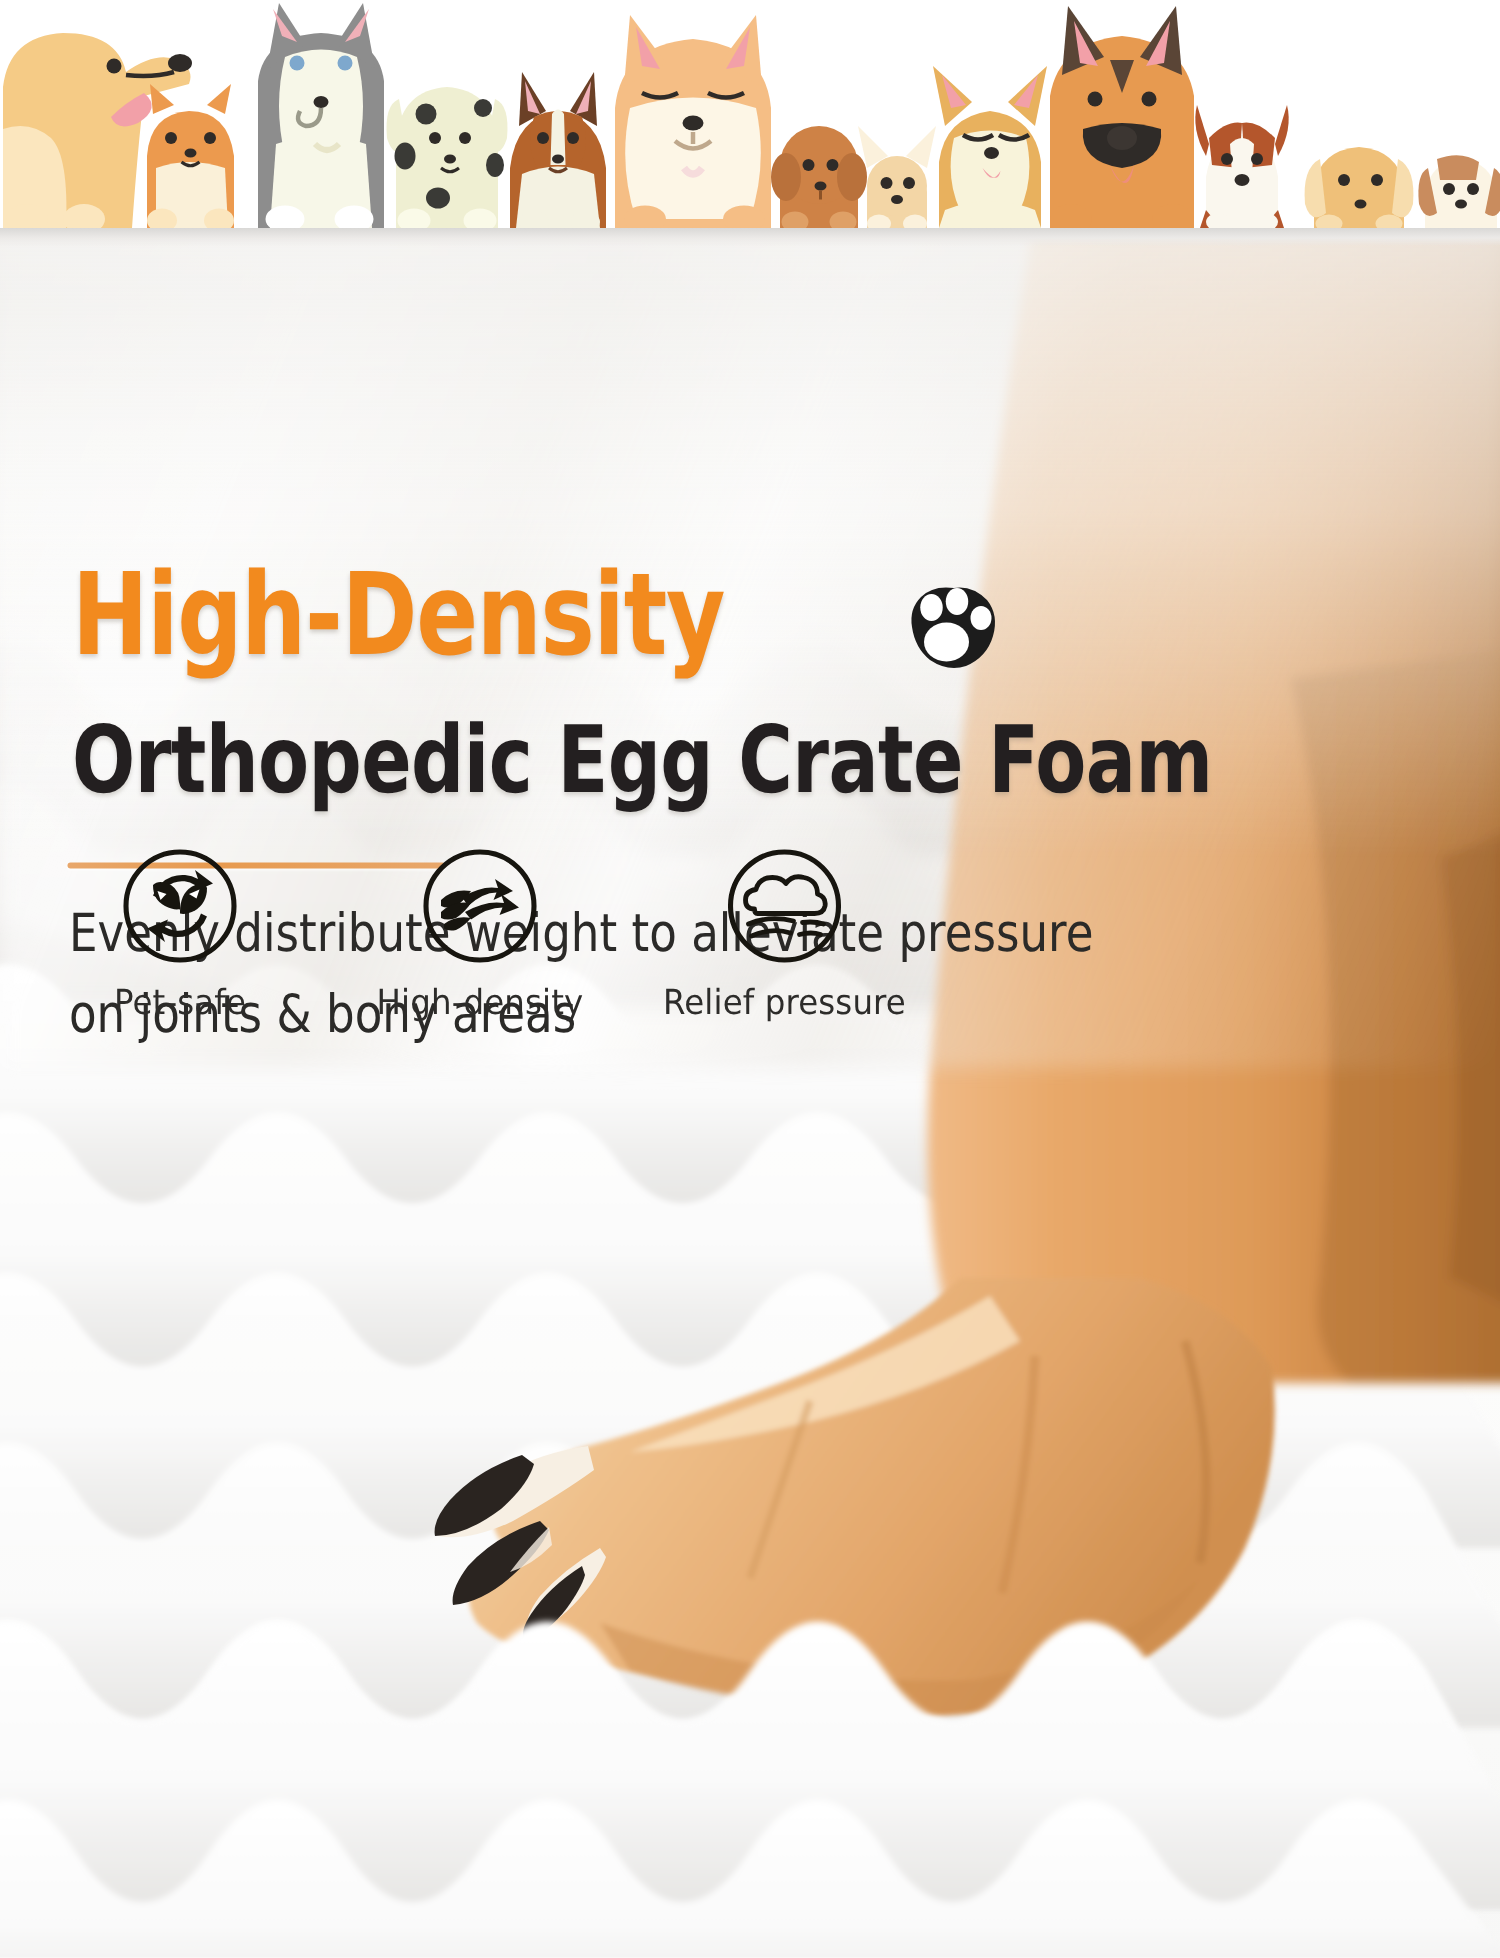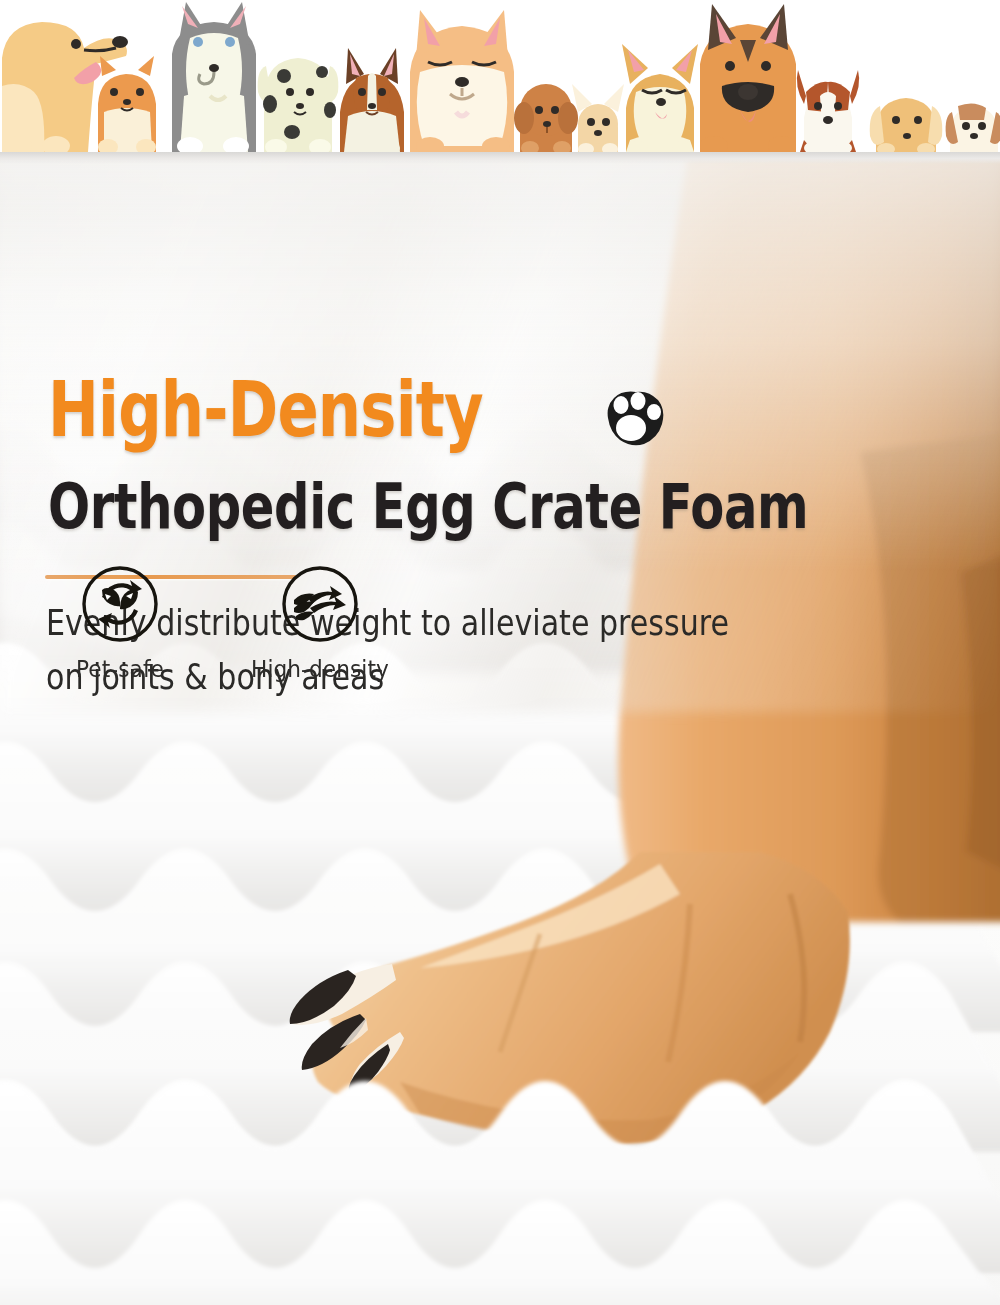--- a/index.html
+++ b/index.html
@@ -467,14 +467,29 @@
         <path d="M14 36 Q22 28 34 30 Q30 36 24 40 Q18 42 14 40 Z" fill="#17150F"></path>
         <path d="M14 44 Q22 36 34 38 Q30 44 24 48 Q18 50 14 48 Z" fill="#17150F"></path>
         <path d="M16 52 Q24 46 34 48 Q30 53 24 56 Q19 57 16 55 Z" fill="#17150F"></path>
         <path d="M28 34 Q42 26 52 28 L50 22 L62 30 L49 36 L51 31 Q42 31 32 40 Z" fill="#17150F"></path>
         <path d="M30 44 Q44 36 56 38 L54 32 L66 41 L53 46 L55 41 Q45 41 34 49 Z" fill="#17150F"></path>
       </svg>
     </div>
     <div class="flabel">High-density</div>
   </div>
 
+  <div class="feature" id="feat-2">
+    <div class="ring">
+      <svg width="80" height="80" viewBox="0 0 80 80">
+        <circle cx="40" cy="40" r="36" fill="none" stroke="#17150F" stroke-width="3.4"></circle>
+        <path d="M20 42 Q14 42 14 36 Q14 30 21 29 Q23 21 32 21 Q38 21 41 25
+                 Q45 19 53 21 Q62 23 62 32 Q68 34 67 40 Q66 45 60 45 L22 45
+                 Q20 45 20 42 Z" fill="none" stroke="#17150F" stroke-width="3.2" stroke-linejoin="round"></path>
+        <path d="M16 52 Q30 46 46 50" stroke="#17150F" stroke-width="3.2" fill="none" stroke-linecap="round"></path>
+        <path d="M52 51 Q60 50 66 52" stroke="#17150F" stroke-width="3.2" fill="none" stroke-linecap="round"></path>
+        <path d="M18 60 Q32 54 44 58" stroke="#17150F" stroke-width="3.2" fill="none" stroke-linecap="round"></path>
+        <path d="M50 59 Q58 57 64 59" stroke="#17150F" stroke-width="3.2" fill="none" stroke-linecap="round"></path>
+      </svg>
+    </div>
+    <div class="flabel">Relief pressure</div>
+  </div>
 
 </div>
 
 </body></html>

